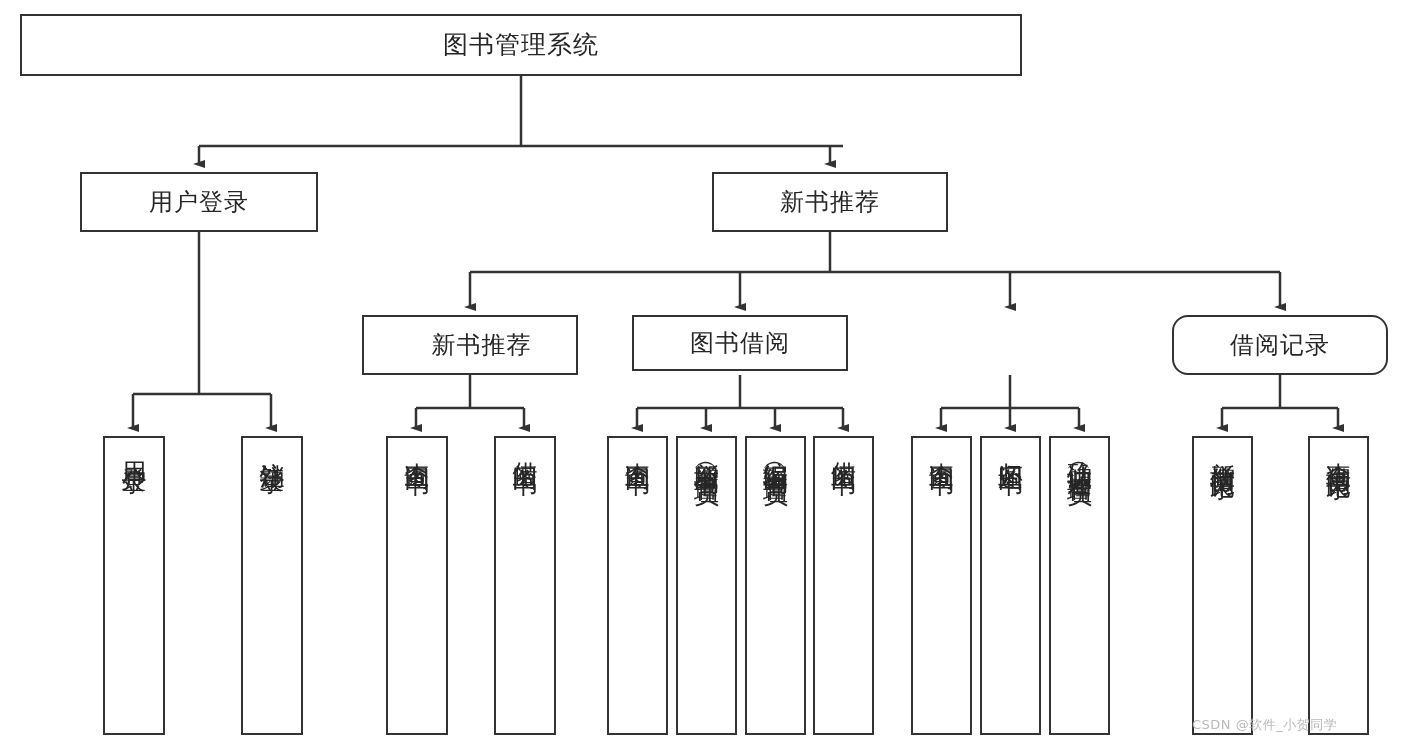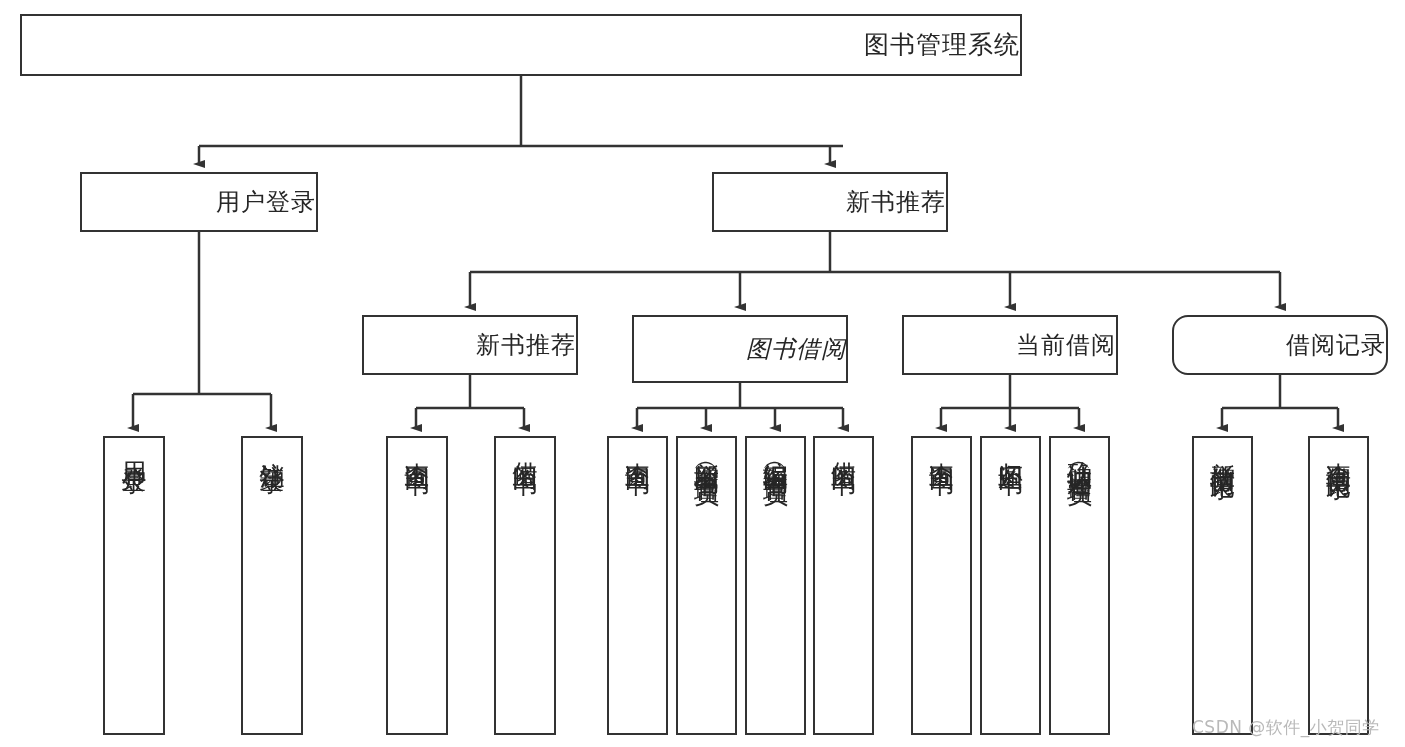--- a/index.html
+++ b/index.html
@@ -26,21 +26,21 @@
     height: 747px;
     pointer-events: none;
   }
   .node {
     position: absolute;
     box-sizing: border-box;
     background: #ffffff;
     border: 2.5px solid #333333;
     display: flex;
     align-items: center;
-    justify-content: flex-end;
+    justify-content: center;
     color: #262626;
   }
   .node .label {
     display: block;
     text-align: center;
     line-height: 1.12;
     color: #262626;
   }
   
   .node.horiz .label {
@@ -60,21 +60,21 @@
   .node.vert .label {
     writing-mode: vertical-rl;
     text-orientation: upright;
     font-size: 25px;
     line-height: 1.0;
     letter-spacing: 3px;
     white-space: nowrap;
   }
   .watermark {
     position: absolute;
-    font-size: 17px;
+    font-size: 13px;
     color: #b9b9b9;
     white-space: nowrap;
     letter-spacing: 0.5px;
   }
 </style>
 </head>
 <body>
 
 <div id="canvas">
 
@@ -136,25 +136,22 @@
   <div class="node horiz" style="left:80px; top:172px; width:238px; height:60px;">
     <span class="label">用户登录</span>
   </div>
   <div class="node horiz" style="left:712px; top:172px; width:236px; height:60px;">
     <span class="label">新书推荐</span>
   </div>
 
   <div class="node horiz" style="left:362px; top:315px; width:216px; height:60px;padding-left:23px;">
     <span class="label">新书推荐</span>
   </div>
-  <div class="node horiz" style="left:632px; top:315px; width:216px; height:68px;font-style:italic;">
+  <div class="node horiz" style="left:632px; top:315px; width:216px; height:56px;">
     <span class="label">图书借阅</span>
-  </div>
-  <div class="node horiz" style="left:902px; top:315px; width:216px; height:60px;">
-    <span class="label">当前借阅</span>
   </div>
   <div class="node horiz" style="left:1172px; top:315px; width:216px; height:60px;border-radius:16px;">
     <span class="label">借阅记录</span>
   </div>
 
   <div class="node vert" style="left:103px; top:436px; width:62px; height:299px;">
     <span class="label">用户登录</span>
   </div>
   <div class="node vert" style="left:241px; top:436px; width:62px; height:299px;">
     <span class="label">注销登录</span>

